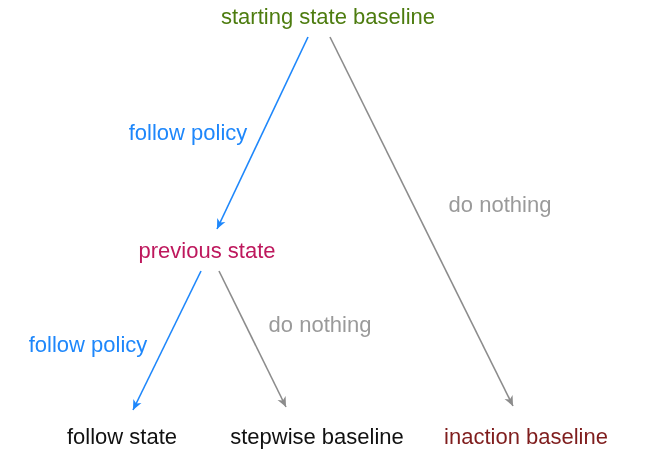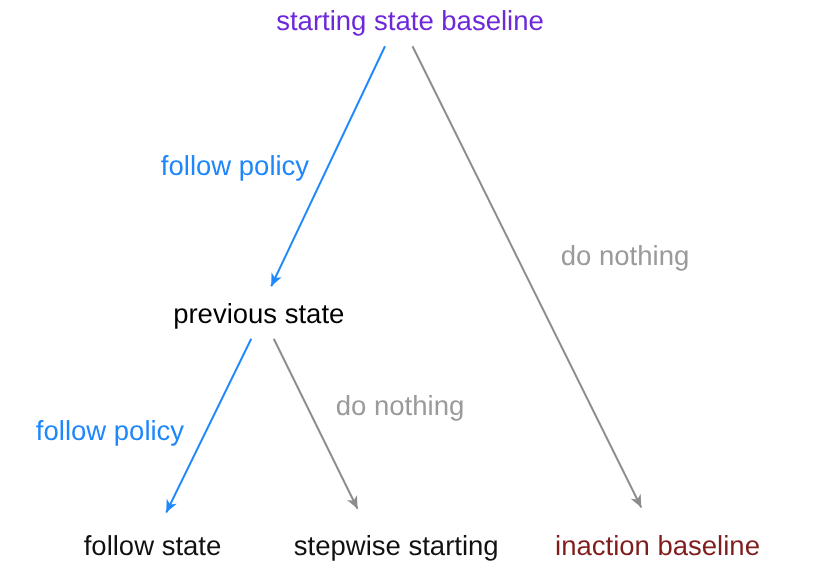--- a/index.html
+++ b/index.html
@@ -51,31 +51,31 @@
 
     <line x1="308" y1="37" x2="217" y2="229" marker-end="url(#ah-blue)" stroke="#1e87fb"></line>
 
     <line x1="330" y1="37" x2="513" y2="406" marker-end="url(#ah-gray)" stroke="#8c8c8c"></line>
 
     <line x1="201" y1="271" x2="133" y2="410" marker-end="url(#ah-blue)" stroke="#1e87fb"></line>
 
     <line x1="219" y1="271" x2="286" y2="407" marker-end="url(#ah-gray)" stroke="#8c8c8c"></line>
   </svg>
 
-  <div class="lbl node-lbl" style="left: 328px; top: 3px; color: #6d28d9;">starting state baseline</div>
+  <div class="lbl node-lbl" style="left: 328px; top: 3px; color: #4d7c0f;">starting state baseline</div>
 
   <div class="lbl edge-lbl" style="left: 188px; top: 119px; color: rgb(30, 135, 251);">follow policy</div>
 
   <div class="lbl edge-lbl" style="left: 500px; top: 191px; color: rgb(154, 154, 154);">do nothing</div>
 
-  <div class="lbl node-lbl" style="left: 207px; top: 237px; color: #000000;">previous state</div>
+  <div class="lbl node-lbl" style="left: 207px; top: 237px; color: #be185d;">previous state</div>
 
   <div class="lbl edge-lbl" style="left: 88px; top: 331px; color: rgb(30, 135, 251);">follow policy</div>
 
   <div class="lbl edge-lbl" style="left: 320px; top: 311px; color: rgb(154, 154, 154);">do nothing</div>
 
   <div class="lbl node-lbl" style="left: 122px; top: 423px; color: rgb(17, 17, 17);">follow state</div>
 
-  <div class="lbl node-lbl" style="left: 317px; top: 423px; color: rgb(17, 17, 17);">stepwise starting</div>
+  <div class="lbl node-lbl" style="left: 317px; top: 423px; color: rgb(17, 17, 17);">stepwise baseline</div>
 
   <div class="lbl node-lbl" style="left: 526px; top: 423px; color: #7f1d1d;">inaction baseline</div>
 
 </div>
 
 </body></html>

